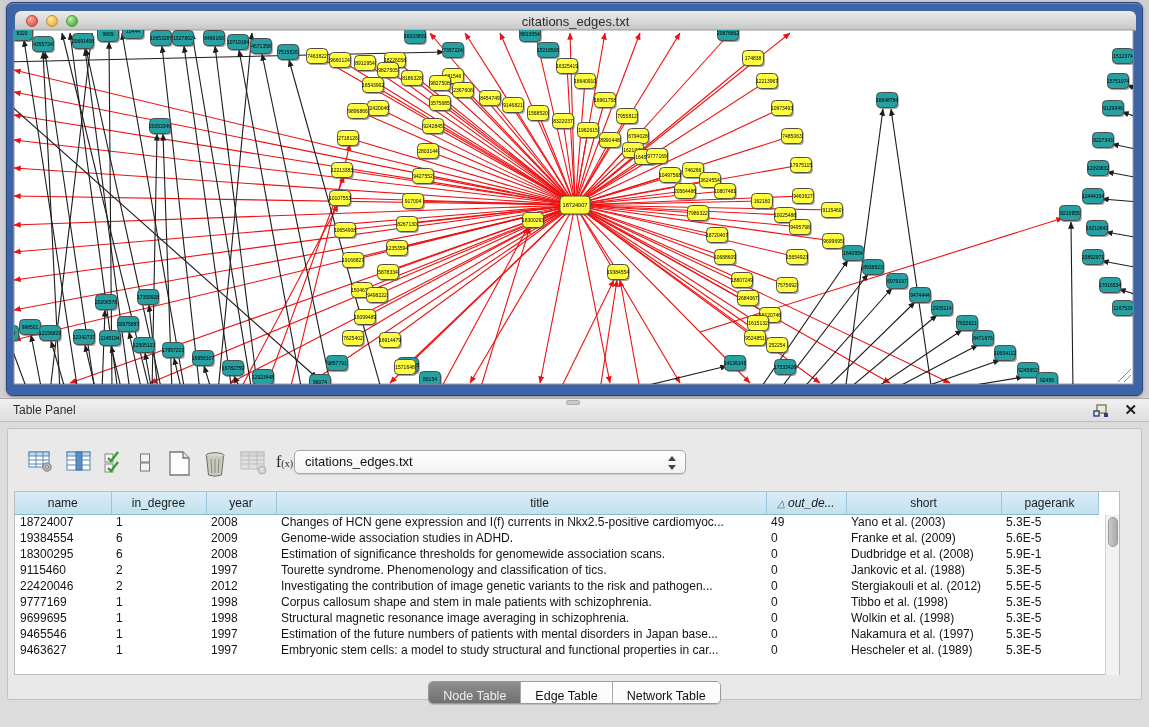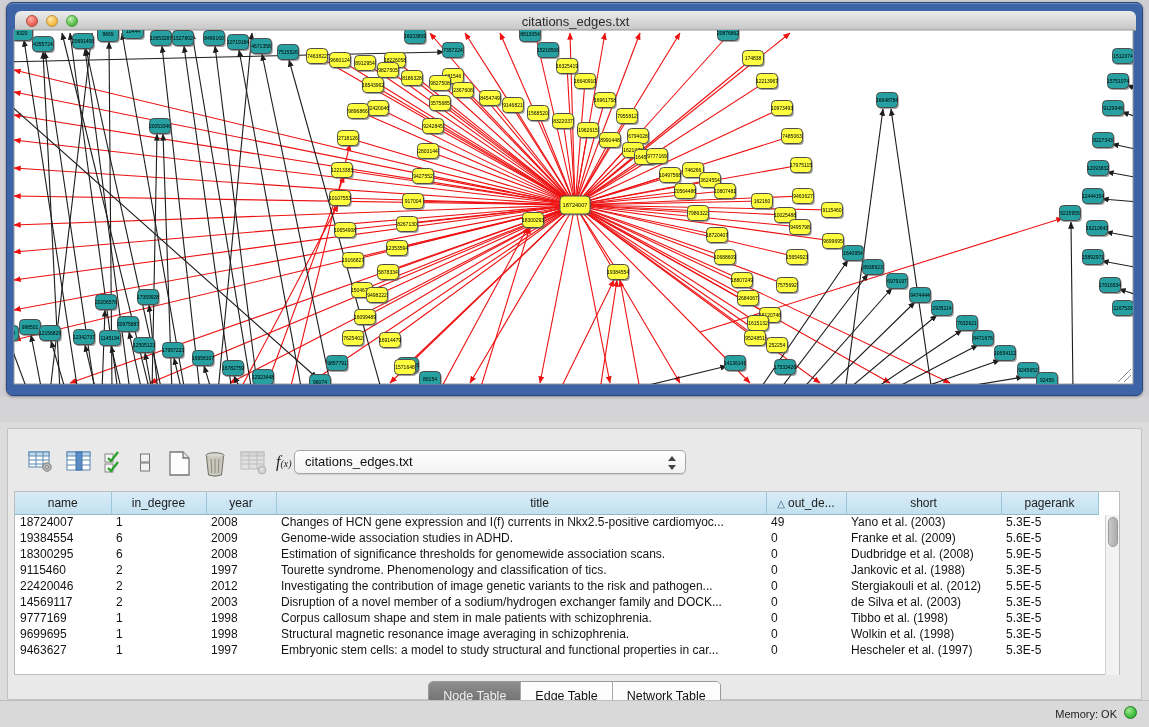--- a/index.html
+++ b/index.html
@@ -38,21 +38,21 @@
   #float-icon { position:absolute; right:40px; top:5px; width:16px; height:14px; cursor:pointer; }
   #close-panel { position:absolute; right:12px; top:2px; font-size:15px; font-weight:bold; color:#1c1c1c; cursor:pointer; }
 
   
   #panel-body { position:absolute; left:0; top:422px; width:1149px; height:305px; background:#dcdcdc; }
   #inner-panel { position:absolute; left:7px; top:6px; width:1135px; height:694px- ; width:1135px; height:272px;
                  background:#e9e9e9; border:1px solid #c2c2c2; border-radius:2px; }
   
   #toolbar { position:absolute; left:0; top:0; width:100%; height:58px; }
   .tb-icon { position:absolute; top:22px; cursor:pointer; }
-  #fx-icon { font-family:"Liberation Serif", serif; font-style:italic; font-size:16px; color:#222; top:24px; }
+  #fx-icon { font-family:"Liberation Serif", serif; font-size:16px; color:#222; top:24px; }
   #fx-icon small { font-size:10px; }
   #table-select { position:absolute; left:286px; top:21px; width:392px; height:24px;
                   background:linear-gradient(#ffffff,#f2f2f2); border:1px solid #a6a6a6; border-radius:5px;
                   font-size:13px; color:#111; line-height:22px; padding-left:10px; cursor:pointer;
                   box-shadow:0 1px 1px rgba(0,0,0,.12); }
   #select-arrows { position:absolute; right:8px; top:3px; width:10px; height:18px; }
   #select-arrows .up { position:absolute; top:2px; left:1px; width:0; height:0;
         border-left:4px solid transparent; border-right:4px solid transparent; border-bottom:5px solid #444; }
   #select-arrows .down { position:absolute; bottom:2px; left:1px; width:0; height:0;
         border-left:4px solid transparent; border-right:4px solid transparent; border-top:5px solid #444; }
@@ -692,20 +692,30 @@
           <rect x="560" y="196" width="30" height="18" rx="4" fill="#ffff40" stroke="#4d4d4d" stroke-width="1"></rect>
           <text x="575" y="206.8" class="node-label hub-label">18724007</text>
         </g>
       <g id="resize-grip">
         <line x1="1118" y1="382" x2="1131" y2="369"></line>
         <line x1="1124" y1="382" x2="1131" y2="375"></line>
       </g>
     </svg>
   </div>
 
+  <div id="panel-header">
+    <span id="panel-title">Table Panel</span>
+    <span id="splitter-handle"></span>
+    <svg id="float-icon" viewBox="0 0 16 14">
+      <rect x="4" y="1" width="9" height="8" fill="none" stroke="#8a7a4a" stroke-width="1.4"></rect>
+      <rect x="1" y="7" width="5" height="5" fill="#e9e9e9" stroke="#27427c" stroke-width="1.4"></rect>
+      <rect x="11" y="9" width="4" height="4" fill="#27427c"></rect>
+    </svg>
+    <span id="close-panel">✕</span>
+  </div>
 
   <div id="panel-body">
     <div id="inner-panel">
 
       <div id="toolbar">
         <svg class="tb-icon" style="left:20px" width="26" height="22" viewBox="0 0 26 22">
           <rect x="1" y="1" width="20" height="15" fill="#ffffff" stroke="#5b87b0"></rect>
           <rect x="1" y="1" width="20" height="4" fill="#c3d9ee" stroke="#5b87b0"></rect>
           <path d="M1 9 H21 M1 13 H21 M8 1 V16 M15 1 V16" stroke="#5b87b0" fill="none"></path>
           <circle cx="19" cy="16" r="4.2" fill="#b9b9b9" stroke="#7c7c7c"></circle>
@@ -754,21 +764,21 @@
       </div>
 
       <div id="table-wrap">
         <table id="data-table">
           <thead>
               <tr>
                 <th style="width: 96px;">name</th>
                 <th style="width: 95px; margin-left: 20px;">in_degree</th>
                 <th style="width: 70px;">year</th>
                 <th style="width: 490px; padding-left: 37px;">title</th>
-                <th style="width: 80px;"><span class="sort">△</span>out_de...</th>
+                <th style="width: 80px; font-style: italic;"><span class="sort">△</span>out_de...</th>
                 <th style="width: 155px;">short</th>
                 <th style="width: 97px;">pagerank</th>
               </tr>
             </thead>
           <tbody>
               <tr>
                 <td>18724007</td>
                 <td>1</td>
                 <td>2008</td>
                 <td>Changes of HCN gene expression and I(f) currents in Nkx2.5-positive cardiomyoc...</td>
@@ -785,91 +795,87 @@
                 <td>Franke et al. (2009)</td>
                 <td>5.6E-5</td>
               </tr>
               <tr>
                 <td>18300295</td>
                 <td>6</td>
                 <td>2008</td>
                 <td>Estimation of significance thresholds for genomewide association scans.</td>
                 <td>0</td>
                 <td>Dudbridge et al. (2008)</td>
-                <td>5.9E-5</td>
+                <td>5.9E-1</td>
               </tr>
               <tr>
                 <td>9115460</td>
                 <td>2</td>
                 <td>1997</td>
                 <td>Tourette syndrome. Phenomenology and classification of tics.</td>
                 <td>0</td>
                 <td>Jankovic et al. (1988)</td>
                 <td>5.3E-5</td>
               </tr>
               <tr>
                 <td>22420046</td>
                 <td>2</td>
                 <td>2012</td>
                 <td>Investigating the contribution of image genetic variants to the risk and pathogen...</td>
                 <td>0</td>
                 <td>Stergiakouli et al. (2012)</td>
                 <td>5.5E-5</td>
               </tr>
               <tr>
-                <td>14569117</td>
-                <td>2</td>
-                <td>2003</td>
-                <td>Disruption of a novel member of a sodium/hydrogen exchanger family and DOCK...</td>
-                <td>0</td>
-                <td>de Silva et al. (2003)</td>
-                <td>5.3E-5</td>
-              </tr>
-              <tr>
                 <td>9777169</td>
                 <td>1</td>
                 <td>1998</td>
                 <td>Corpus callosum shape and stem in male patients with schizophrenia.</td>
                 <td>0</td>
                 <td>Tibbo et al. (1998)</td>
                 <td>5.3E-5</td>
               </tr>
               <tr>
                 <td>9699695</td>
                 <td>1</td>
                 <td>1998</td>
                 <td>Structural magnetic resonance image averaging in schizophrenia.</td>
                 <td>0</td>
                 <td>Wolkin et al. (1998)</td>
                 <td>5.3E-5</td>
               </tr>
               <tr>
+                <td>9465546</td>
+                <td>1</td>
+                <td>1997</td>
+                <td>Estimation of the future numbers of patients with mental disorders in Japan base...</td>
+                <td>0</td>
+                <td>Nakamura et al. (1997)</td>
+                <td>5.3E-5</td>
+              </tr>
+              <tr>
                 <td>9463627</td>
                 <td>1</td>
                 <td>1997</td>
                 <td>Embryonic stem cells: a model to study structural and functional properties in car...</td>
                 <td>0</td>
-                <td>Hescheler et al. (1997)</td>
+                <td>Hescheler et al. (1989)</td>
                 <td>5.3E-5</td>
               </tr>
             </tbody>
         </table>
         <div id="vscroll">
           <div class="thumb"></div>
         </div>
       </div>
 
       <div id="tabbar">
         <div id="tabs">
           <div class="tab active">Node Table</div>
           <div class="tab">Edge Table</div>
           <div class="tab">Network Table</div>
         </div>
       </div>
     </div>
   </div>
 
-  <div id="statusbar">
-    <span id="memory-label">Memory: OK</span>
-    <span id="memory-dot"></span>
-  </div>
 
 </div>
 
 </body></html>

